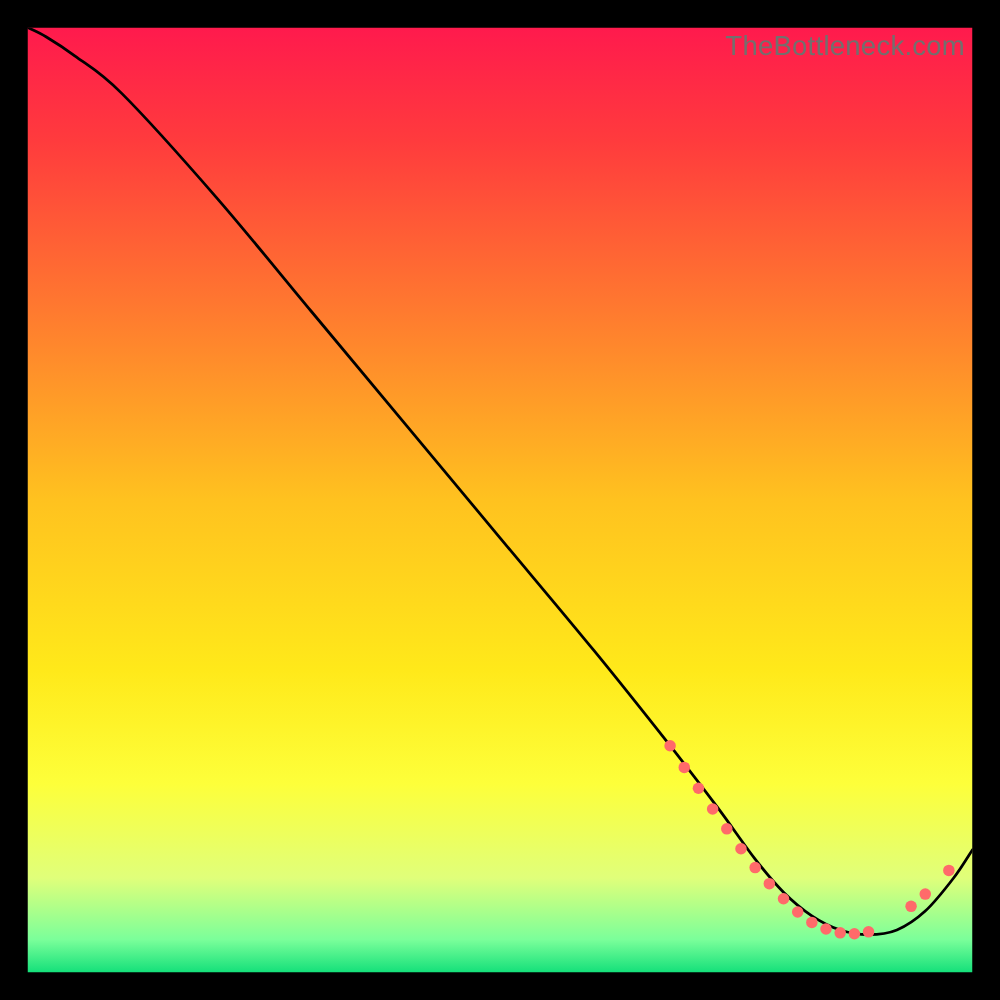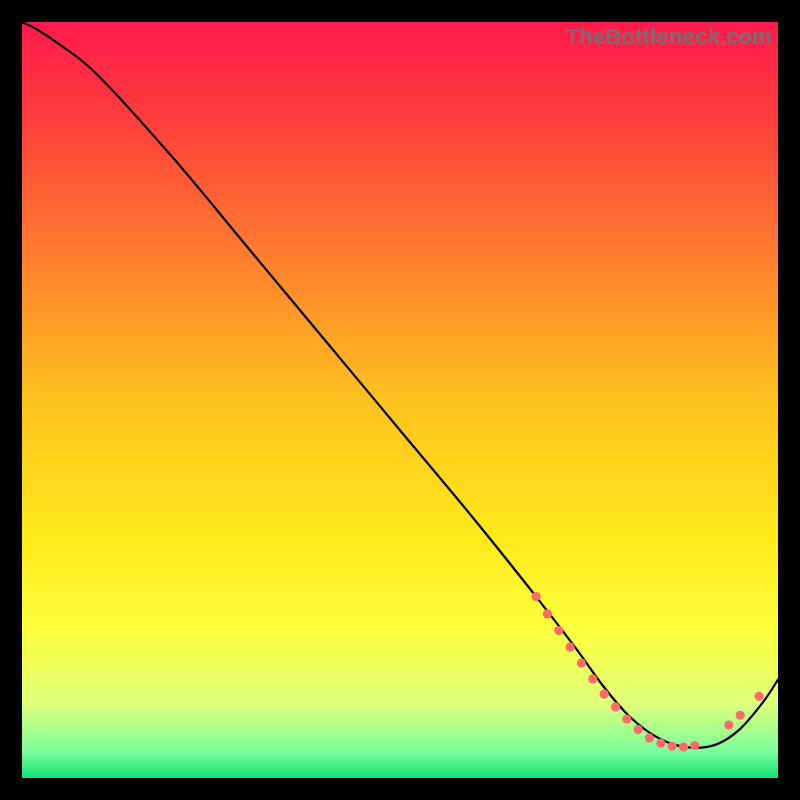--- a/index.html
+++ b/index.html
@@ -24,21 +24,21 @@
     top: 0;
     width: 756px;
     height: 756px;
   }
   .watermark {
     position: absolute;
     top: 2px;
     right: 6px;
     font-family: Arial, Helvetica, sans-serif;
     font-size: 22px;
-    font-weight: 700;
+    font-weight: 400;
     color: #72706e;
     letter-spacing: 0.2px;
     user-select: none;
   }
   svg {
     position: absolute;
     left: 0;
     top: 0;
   }
 </style>

